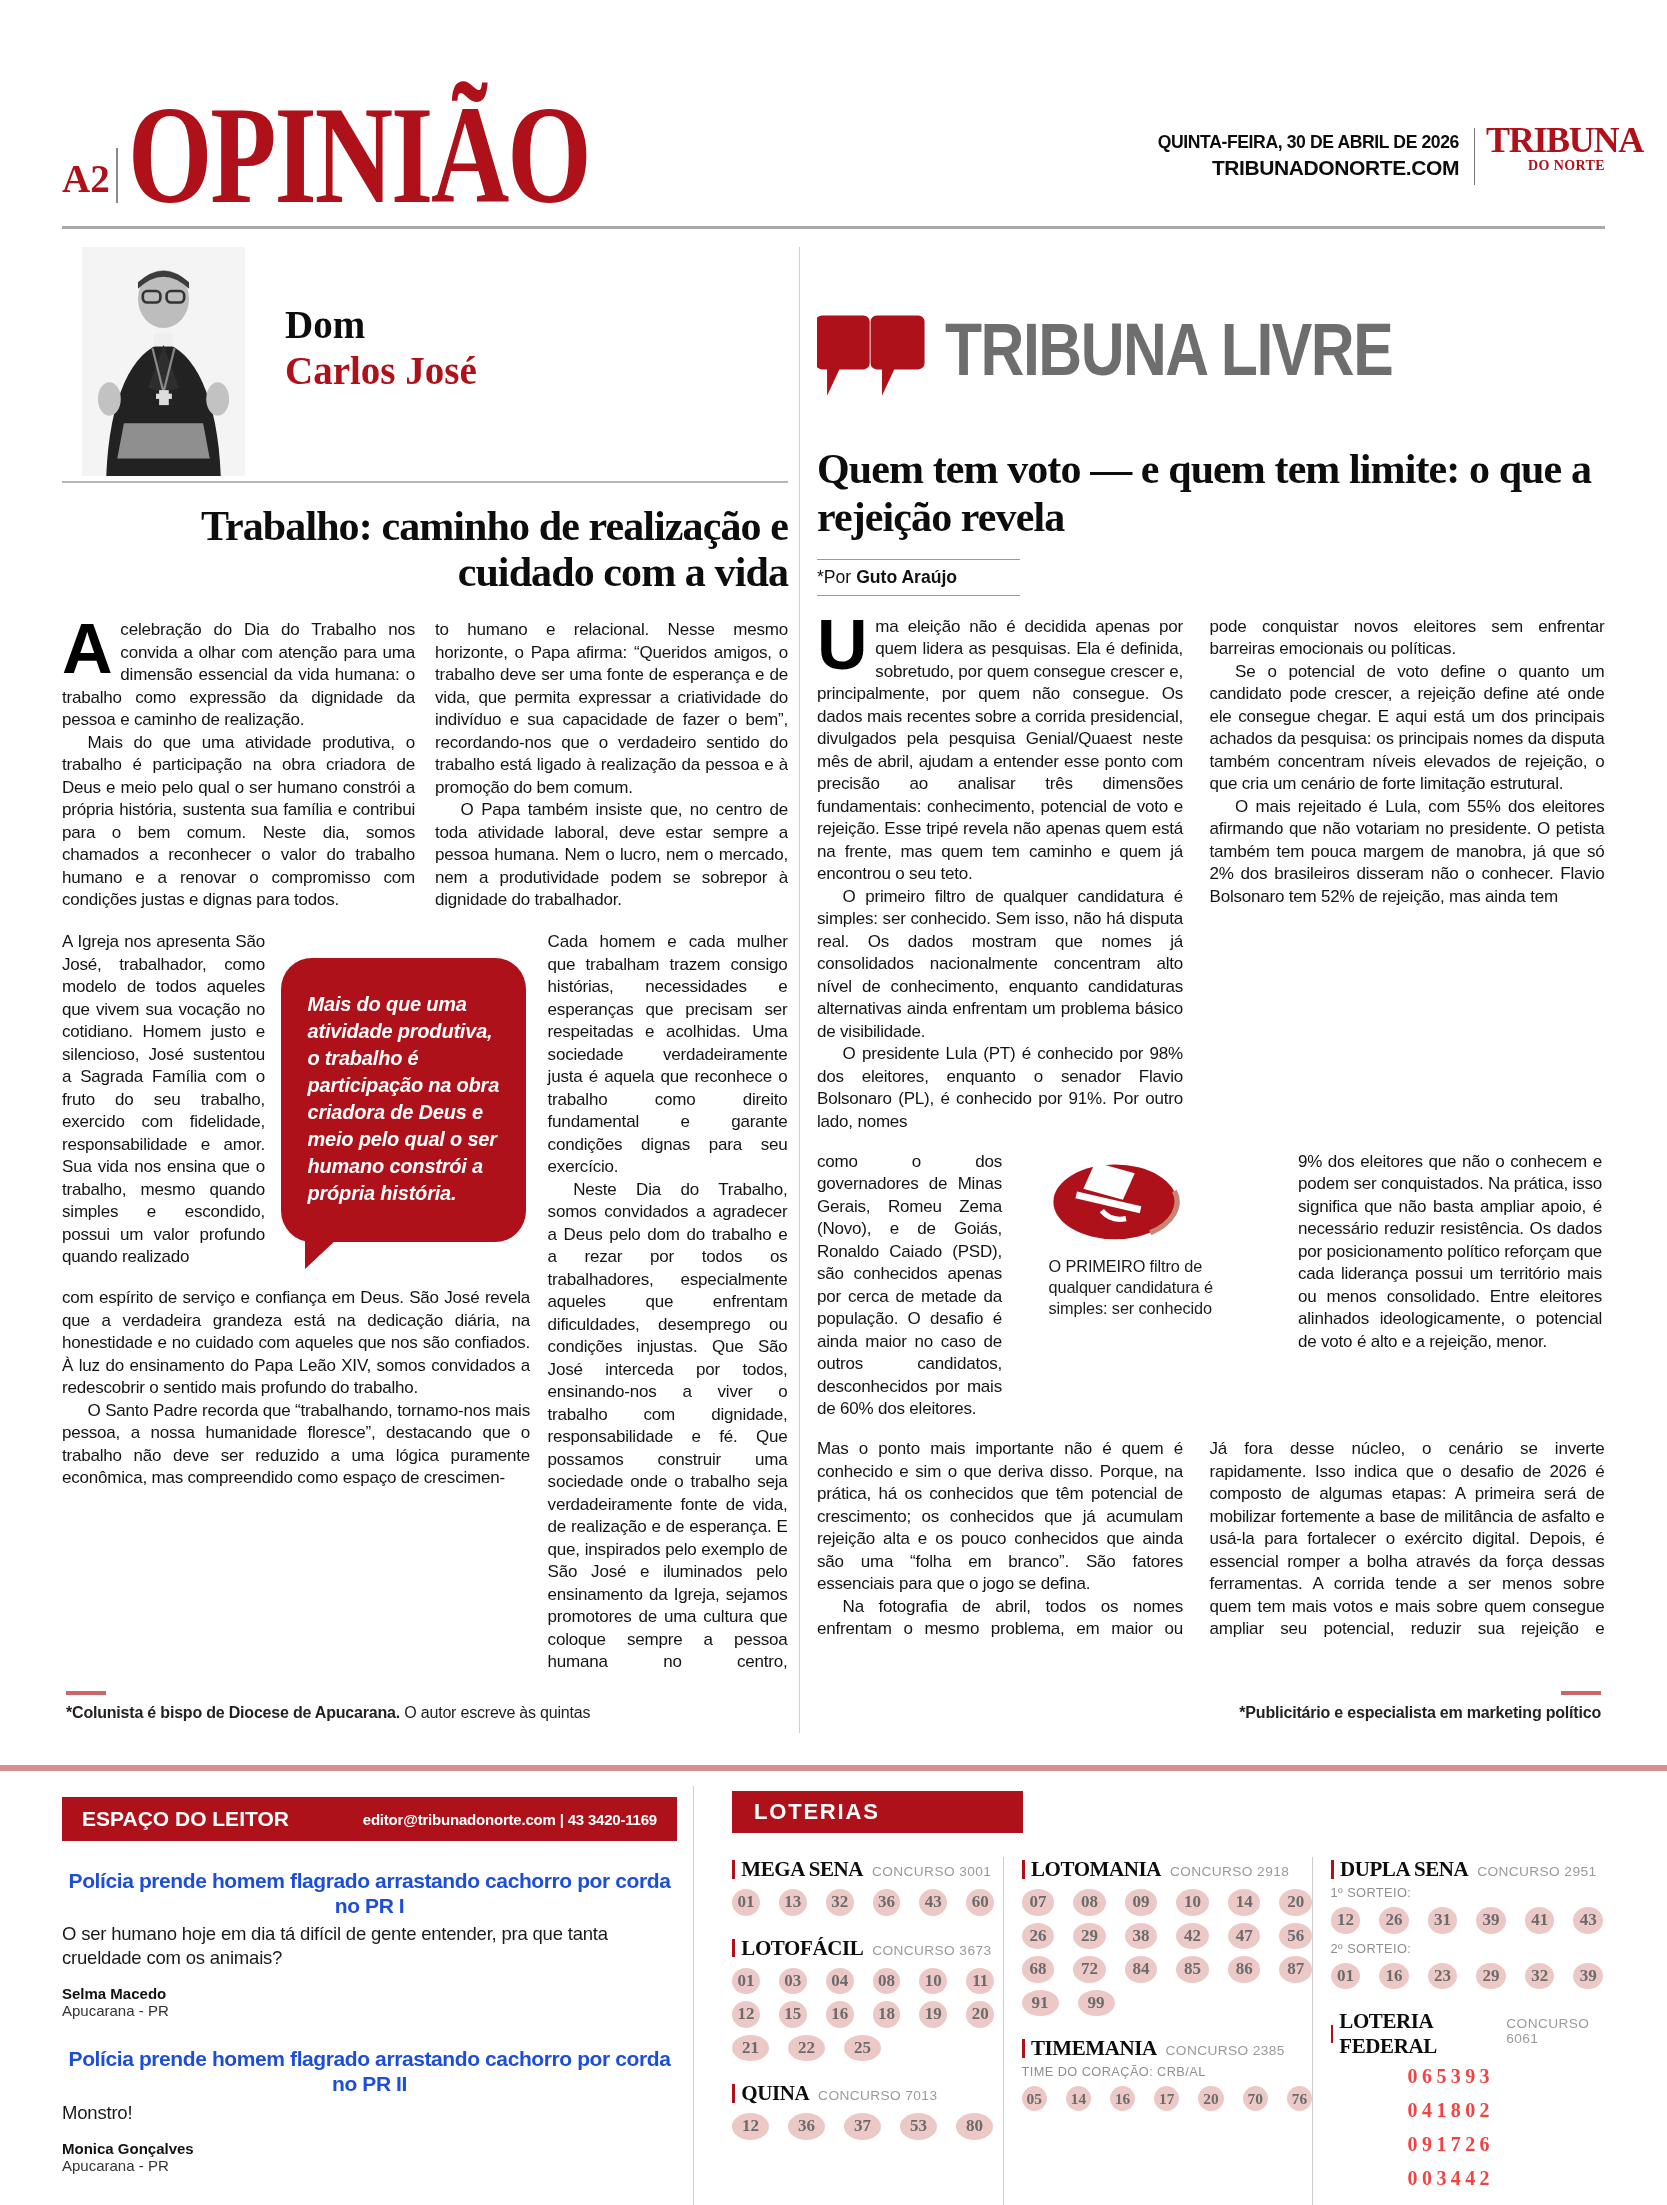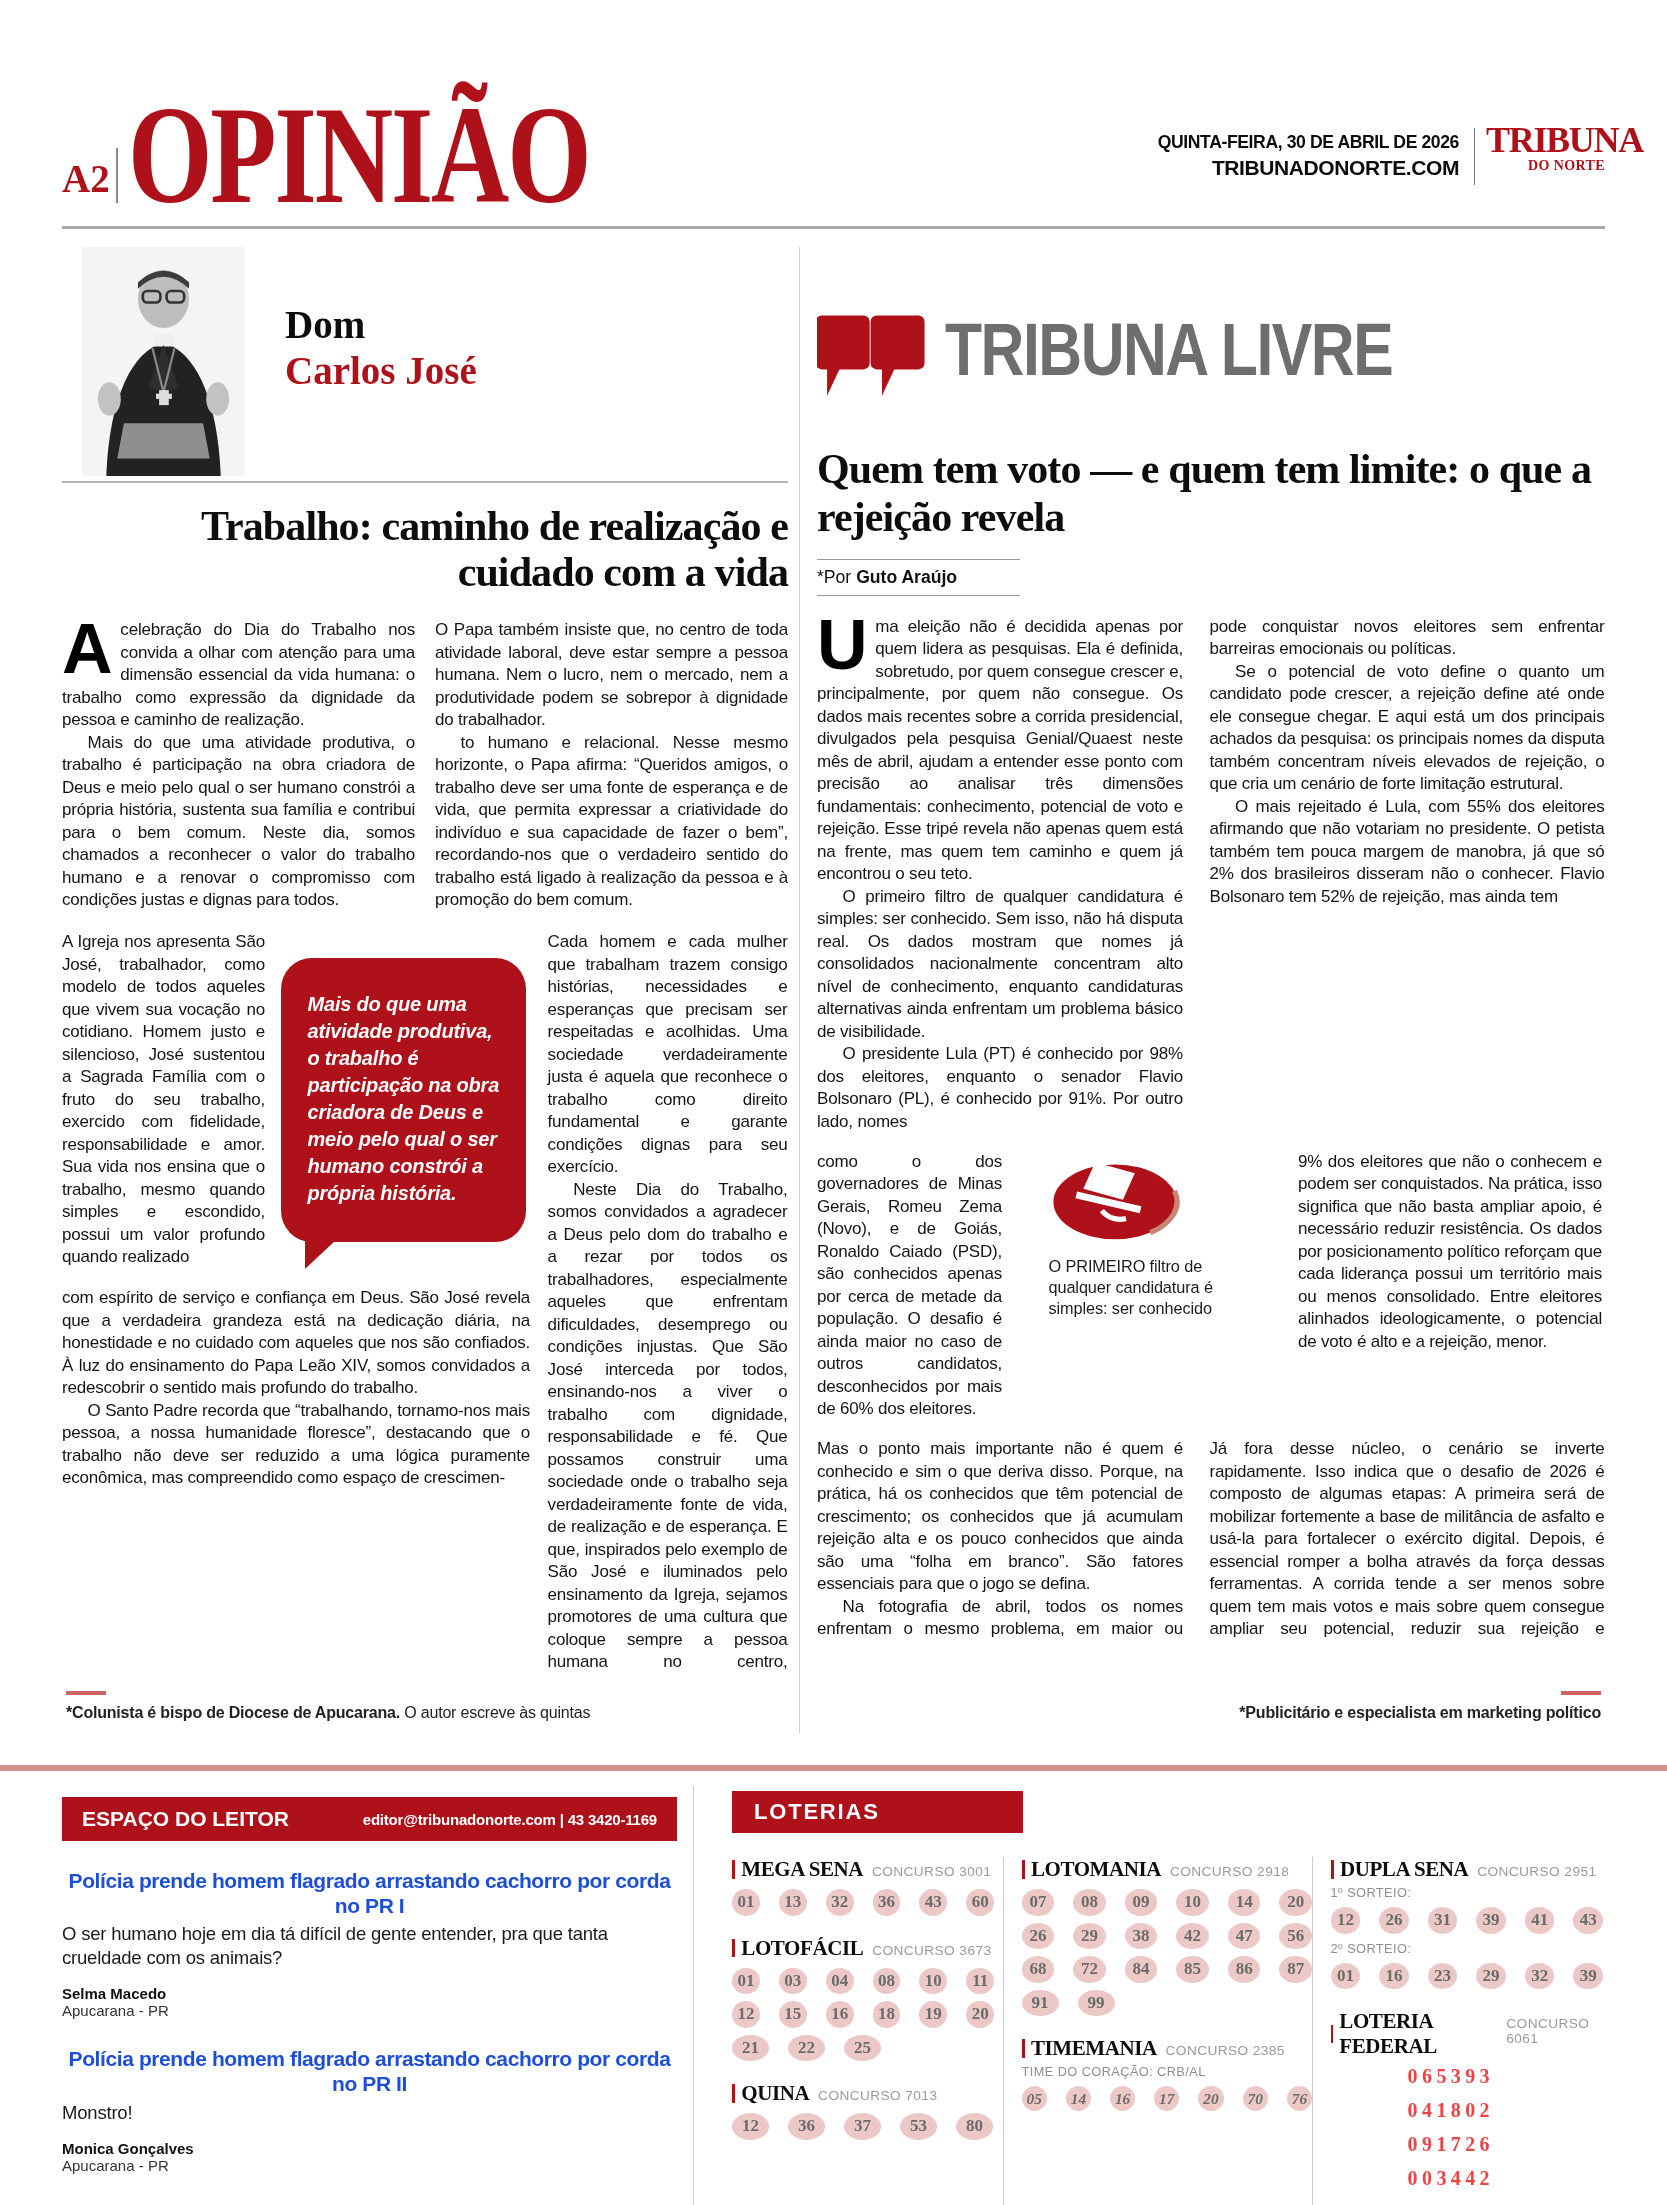--- a/index.html
+++ b/index.html
@@ -97,21 +97,21 @@
   .game { margin-bottom:20px; }
   .game-head { display:flex; align-items:baseline; }
   .game-rb { width:3.1px; height:18.5px; background:#ae1119; margin-right:6.2px; align-self:center; }
   .game-name { font-family:"Liberation Serif",serif; font-weight:bold; font-size:21px; color:#0d0d0d; letter-spacing:-0.4px; }
   .game-conc { margin-left:8.8px; font-size:13.7px; color:#9a9a9a; letter-spacing:0.4px; }
   .team-label, .draw-label { font-size:12.8px; color:#8f8f8f; letter-spacing:0.4px; margin-top:3px; }
   .balls { margin-top:7px; }
   .ball-row { display:flex; gap:19px; margin-bottom:7px; }
   .ball { width:37px; height:26.5px; border-radius:50%; background:#ecc9c7; color:#6b6b6b; font-family:"Liberation Serif",serif; font-weight:bold; font-size:17px; display:flex; align-items:center; justify-content:center; }
   .balls-sm .ball { width:34px; height:25px; font-size:15.4px; }
-  .balls-sm .ball-row { gap:19px;font-style:italic; }
+  .balls-sm .ball-row { gap:19px; }
   .fed-num { font-family:"Liberation Serif",serif; font-weight:bold; font-size:20px; color:#ef4444; letter-spacing:4.4px; line-height:34px; padding-left:77px; }
 </style>
 </head>
 <body>
 
 <div class="page">
 
   <header class="masthead">
     <div class="edition-tag">A2</div>
     <div class="tag-divider"></div>
@@ -154,22 +154,22 @@
     <div class="band-rule"></div>
     <h2 class="op-title">Trabalho: caminho de realização e cuidado com a vida</h2>
 
     <div class="op-body">
       <div class="row1">
         <div class="cell">
           <p class="para"><span class="dropcap">A</span><span>celebração do Dia do Trabalho nos convida a olhar com atenção para uma dimensão essencial da vida humana: o trabalho como expressão da dignidade da pessoa e caminho de realização.</span></p>
           <p class="para">Mais do que uma atividade produtiva, o trabalho é participação na obra criadora de Deus e meio pelo qual o ser humano constrói a própria história, sustenta sua família e contribui para o bem comum. Neste dia, somos chamados a reconhecer o valor do trabalho humano e a renovar o compromisso com condições justas e dignas para todos.</p>
         </div>
         <div class="cell">
+          <p class="para">to humano e relacional. Nesse mesmo horizonte, o Papa afirma: “Queridos amigos, o trabalho deve ser uma fonte de esperança e de vida, que permita expressar a criatividade do indivíduo e sua capacidade de fazer o bem”, recordando-nos que o verdadeiro sentido do trabalho está ligado à realização da pessoa e à promoção do bem comum.</p>
           <p class="para">O Papa também insiste que, no centro de toda atividade laboral, deve estar sempre a pessoa humana. Nem o lucro, nem o mercado, nem a produtividade podem se sobrepor à dignidade do trabalhador.</p>
-          <p class="para">to humano e relacional. Nesse mesmo horizonte, o Papa afirma: “Queridos amigos, o trabalho deve ser uma fonte de esperança e de vida, que permita expressar a criatividade do indivíduo e sua capacidade de fazer o bem”, recordando-nos que o verdadeiro sentido do trabalho está ligado à realização da pessoa e à promoção do bem comum.</p>
         </div>
       </div>
       <div class="row2">
         <div class="left-stack">
           <div class="sub">
             <div class="nl2">
               <p class="para">A Igreja nos apresenta São José, trabalhador, como modelo de todos aqueles que vivem sua vocação no cotidiano. Homem justo e silencioso, José sustentou a Sagrada Família com o fruto do seu trabalho, exercido com fidelidade, responsabilidade e amor. Sua vida nos ensina que o trabalho, mesmo quando simples e escondido, possui um valor profundo quando realizado</p>
             </div>
             <div class="quote">
               <div class="quote-text">Mais do que uma atividade produtiva, o trabalho é participação na obra criadora de Deus e meio pelo qual o ser humano constrói a própria história.</div>

